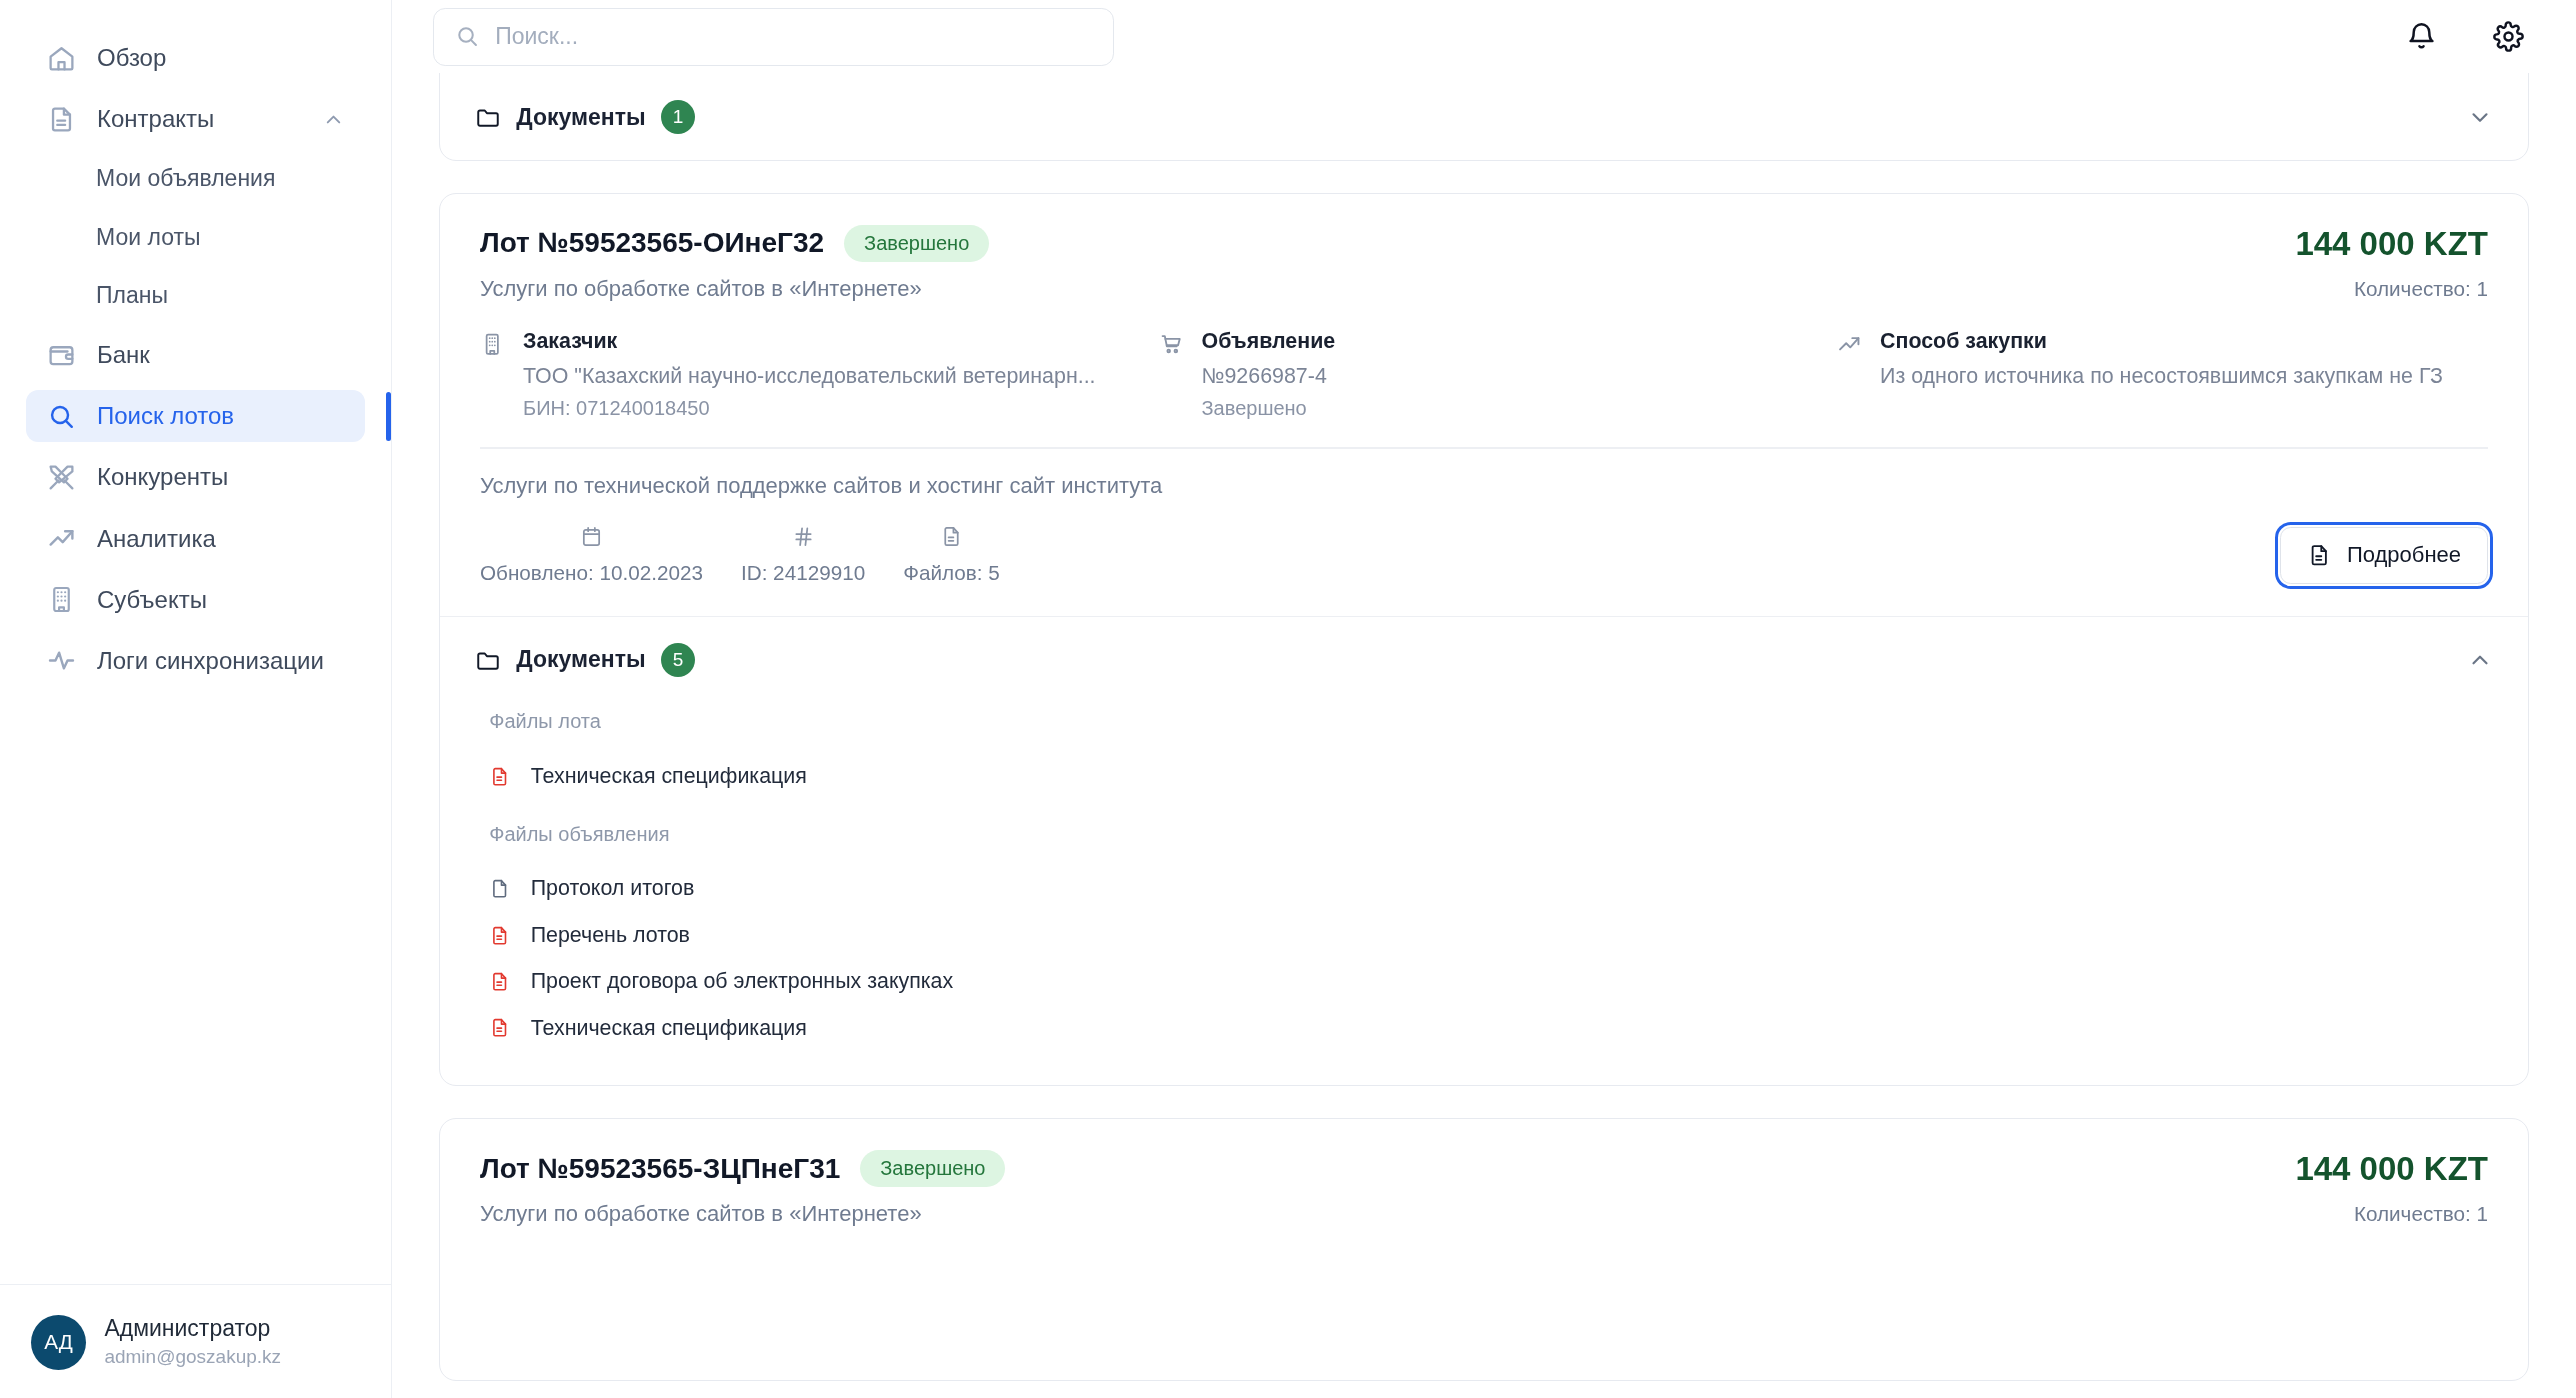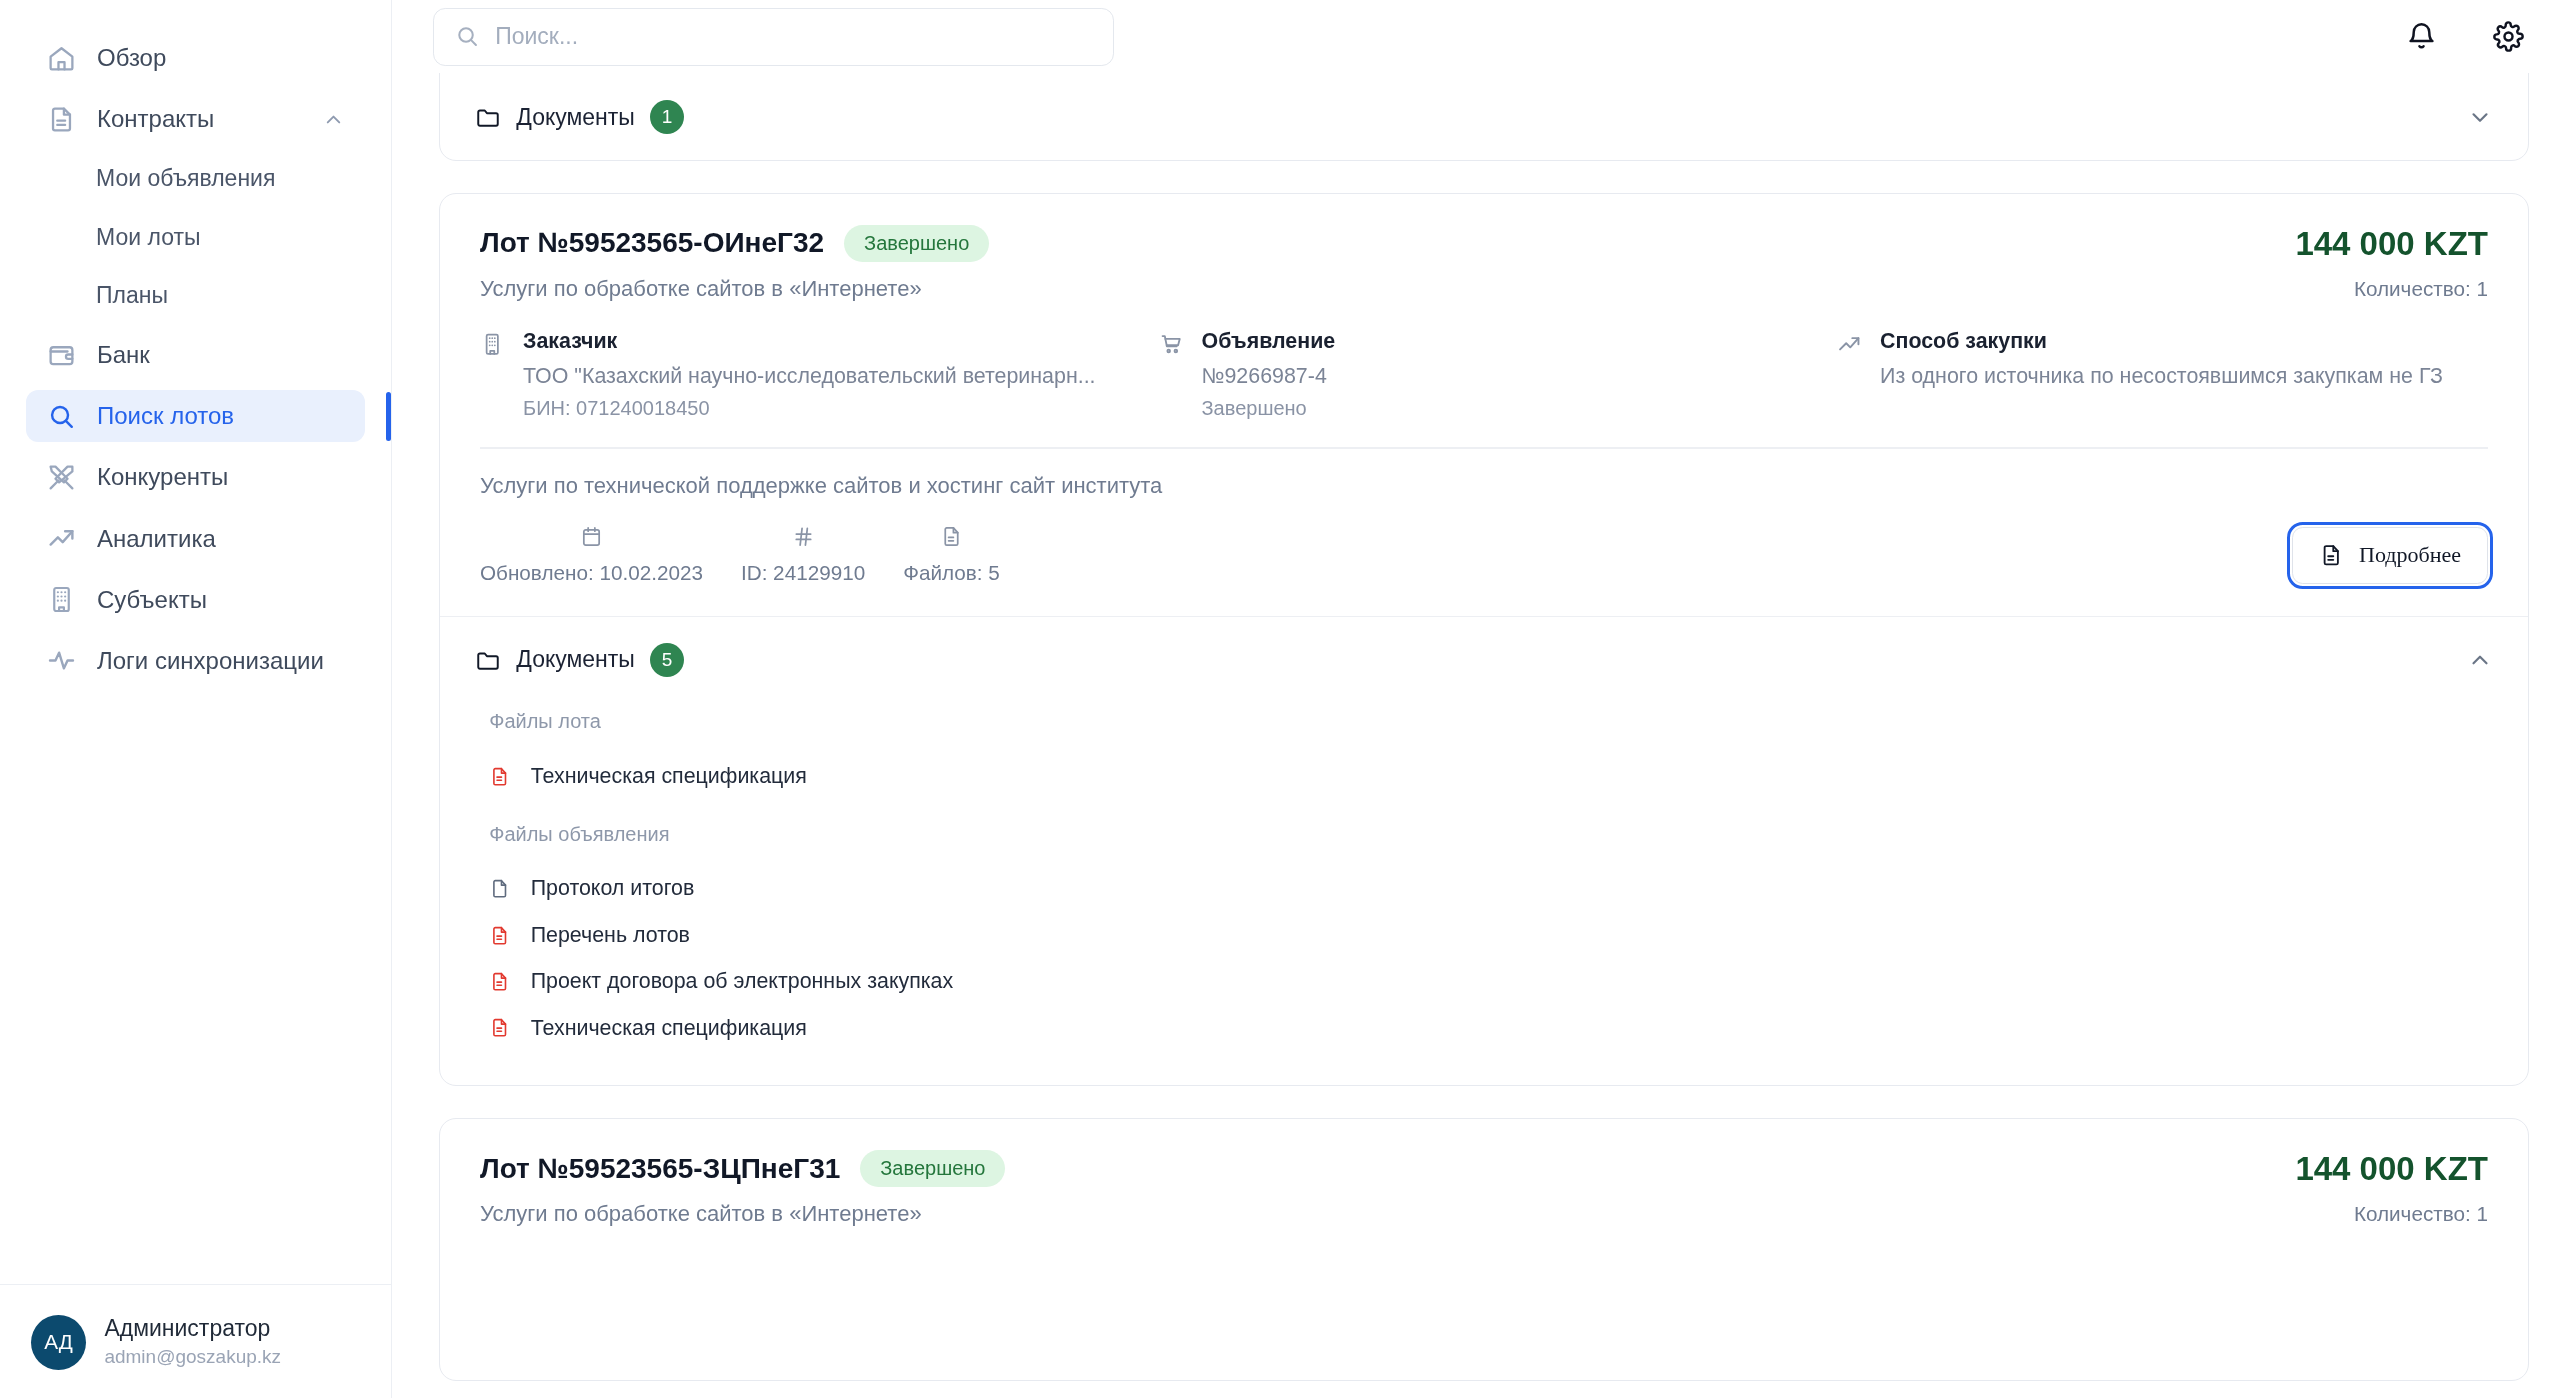--- a/index.html
+++ b/index.html
@@ -119,21 +119,21 @@
   .card.cut-top {
     margin-top: -66px;
     border-top-left-radius: 0; border-top-right-radius: 0;
   }
 
   .docs-bar {
     display: flex; align-items: center;
     padding: 26px 35px; cursor: pointer;
   }
   .docs-bar .folder { color: #111827; display: flex; margin-right: 15.3px; }
-  .docs-title { font-size: 23px; color: #1b2233; font-weight: 400; }
+  .docs-title { font-size: 23px; color: #1b2233; font-weight: 700; }
   .badge-count {
     margin-left: 15.3px; min-width: 34px; height: 34px; padding: 0 10px;
     border-radius: 765px; background: #2f8551; color: #ffffff;
     font-size: 19px; display: inline-flex; align-items: center; justify-content: center;
     font-weight: 500;
   }
   .chev-right { margin-left: auto; color: #6b7687; display:flex; cursor:pointer; }
 
   .lot-head {
     display: flex; align-items: flex-start;
@@ -170,21 +170,21 @@
   }
   .meta-item { display: flex; align-items: center; gap: 12.2px; font-size: 20.7px; color: #6f7b90; white-space: nowrap; flex-direction: column; }
   .meta-item .ico { color: #8a94a6; display: flex; }
 
   .details-btn-wrap { margin-left: auto; }
   .details-btn {
     display: inline-flex; align-items: center; gap: 15.3px;
     height: 57px; padding: 0 26px;
     border: 1.5px solid #dfe3ea; border-radius: 10.7px;
     background: #ffffff; color: #111827; font-size: 22px;
-    cursor: pointer; font-family: Liberation Serif, serif;
+    cursor: pointer; font-family: Liberation Sans, sans-serif;
     outline: 3.8px solid #2563eb; outline-offset: 2.3px;
   }
   .details-btn .ico { display: flex; }
 
   .docs-section { border-top: 1.5px solid #edeff3; }
   .docs-body { padding: 0 40px 34px 40px; }
   .docs-group-title { font-size: 20px; color: #8e98aa; margin: 7.7px 0 20px 9.2px; }
   .file-row {
     display: flex; align-items: center; gap: 17px;
     padding: 10.7px 9.2px; cursor: pointer; border-radius: 7.7px;

